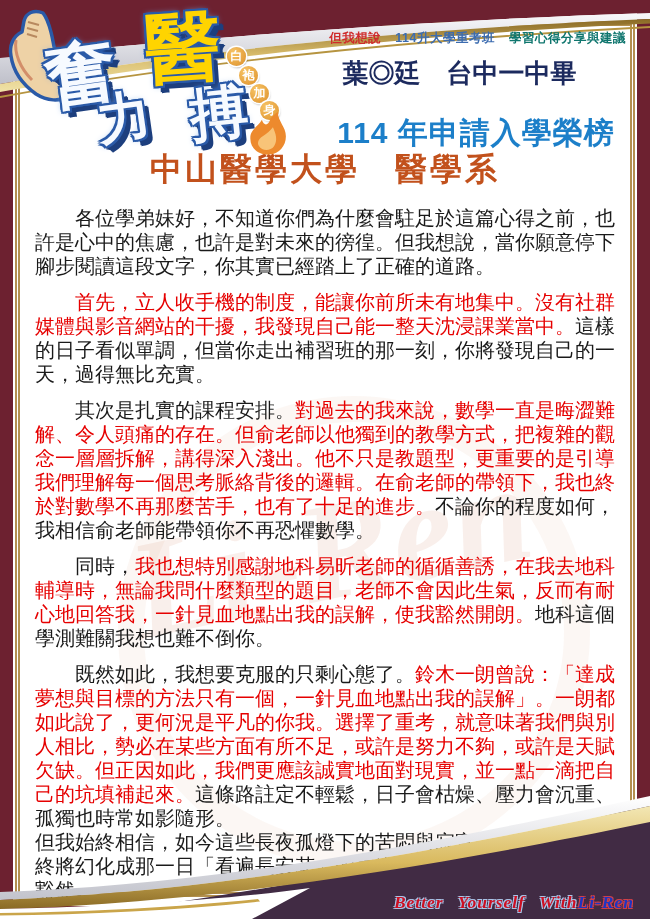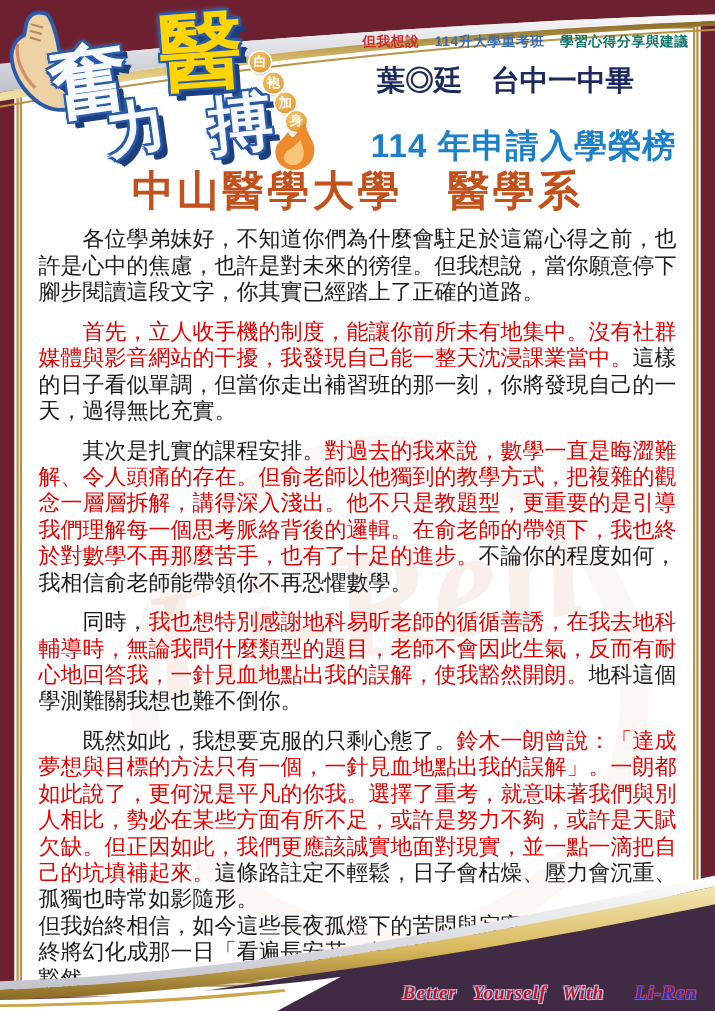--- a/index.html
+++ b/index.html
@@ -44,32 +44,32 @@
 
   
   .mini-header{position:absolute;top:30px;right:24px;z-index:3;display:flex;gap:14px;
                font-size:12.5px;font-weight:bold;letter-spacing:.5px;}
   .mh-org{color:#cf2b2b;} .mh-prog{color:#3c6cb0;} .mh-doc{color:#0f766e;}
   .student{position:absolute;left:283px;right:14px;top:56px;z-index:3;text-align:center;
            font-size:26px;font-weight:900;color:var(--navy);letter-spacing:0px;white-space:nowrap;}
   .subtitle{position:absolute;left:320px;right:18px;top:113px;z-index:3;text-align:center;
             font-size:30px;font-weight:800;color:var(--azure);letter-spacing:1px;white-space:nowrap;}
   .school{position:absolute;left:0;right:0;top:148px;z-index:3;text-align:center;
-          font-size:38px;font-weight:900;color:var(--verm);letter-spacing:3px;white-space:nowrap;}
+          font-size:32px;font-weight:900;color:var(--verm);letter-spacing:3px;white-space:nowrap;}
 
   
   .essay{position:absolute;left:23px;right:23px;top:206px;z-index:2;}
   .para{margin:0 0 12px 12px;font-size:20px;line-height:24px;text-indent:2em;
         white-space:pre-wrap;word-break:break-all;color:#1a1a1a;}
   .seg-red{color:var(--red);}
   .seg-black{color:#1a1a1a;}
 
   
   .swoosh{position:absolute;left:0;bottom:0;width:650px;height:125px;z-index:2;}
-  .slogan{position:absolute;right:16px;bottom:6px;z-index:3;display:flex;gap:28px;
+  .slogan{position:absolute;right:16px;bottom:6px;z-index:3;display:flex;gap:0;
           font-family:"Liberation Serif",serif;font-style:italic;font-weight:700;font-size:17.5px;
           letter-spacing:1px;word-spacing:9px;white-space:nowrap;}
   .sl-red{color:#cc1022;text-shadow:-1px -1px 0 #aac4e8,1px -1px 0 #aac4e8,-1px 1px 0 #aac4e8,1px 1px 0 #aac4e8;}
   .sl-blue{color:#1f35c0;text-shadow:-1px -1px 0 #d04048,1px -1px 0 #d04048,-1px 1px 0 #d04048,1px 1px 0 #d04048;}
 </style>
 </head>
 <body>
 
 <div class="page" style="--maroon: #6d2130; --red: #e60000; --navy: #1c2a5e; --azure: #1c7fc9; --verm: #c2511c;">
 

